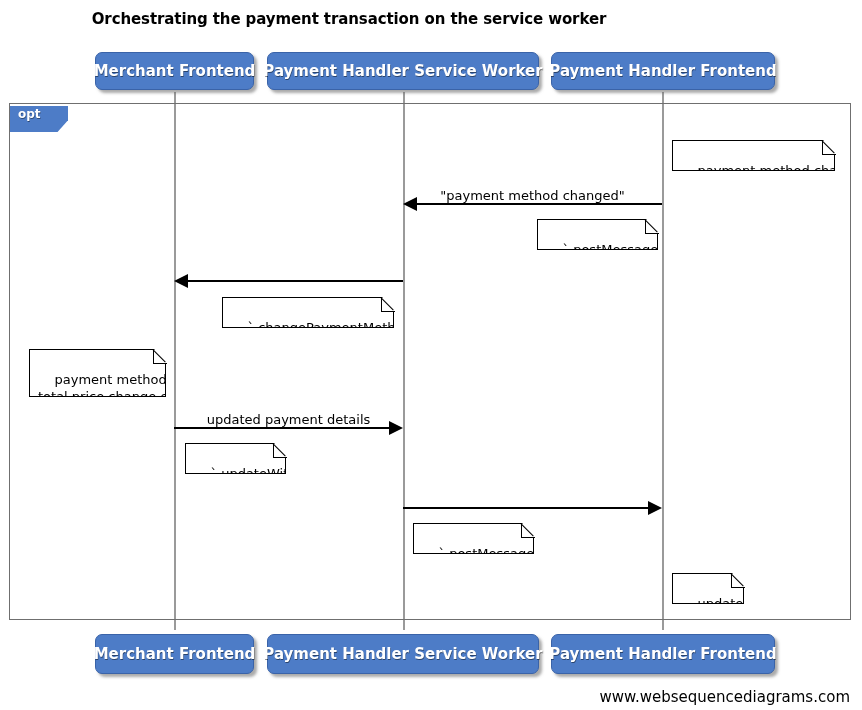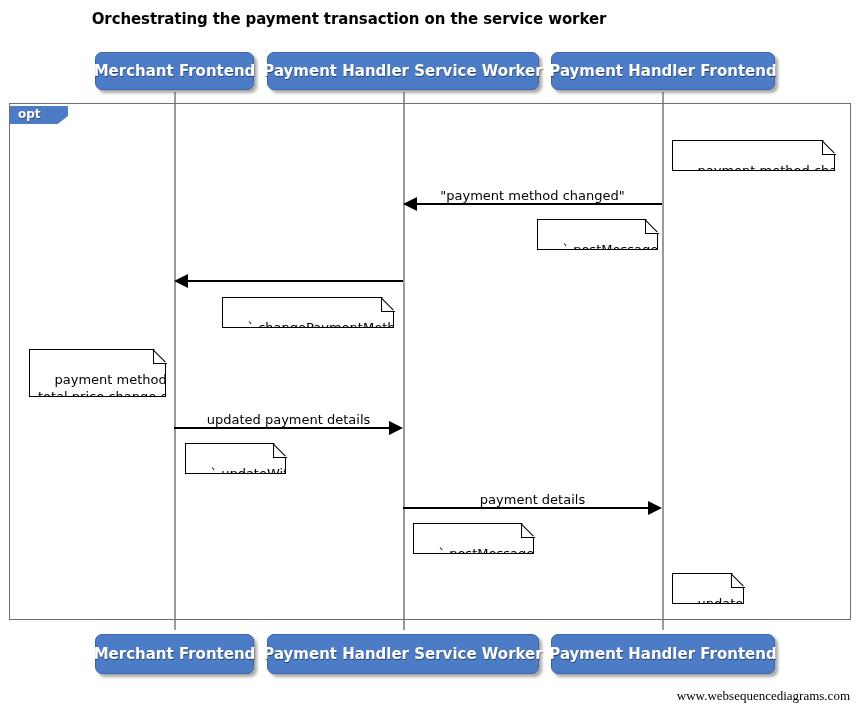--- a/index.html
+++ b/index.html
@@ -70,21 +70,21 @@
     box-sizing: border-box;
   }
   .frame-tag {
     position: absolute;
     background: #4d7cc7;
     color: #ffffff;
     font-size: 12px;
     font-weight: bold;
     padding: 1px 0 2px 8px;
     box-sizing: border-box;
-    height: 18px;
+    height: 26px;
     line-height: 15px;
     border-right: none;
     clip-path: polygon(0 0, 100% 0, 100% 55%, 82% 100%, 0 100%);
     text-shadow: 0.5px 0.5px 0px rgba(0,0,0,0.4);
   }
   .frame-condition {
     position: absolute;
     font-size: 13px;
     color: #000000;
     white-space: nowrap;
@@ -153,24 +153,23 @@
     width: 18px;
     height: 1px;
     background: #000000;
     transform: rotate(45deg);
     transform-origin: 0 0;
   }
 
   
   .footer {
     position: absolute;
-    font-size: 13px;
-    color: #000000;
-    white-space: nowrap;
-    font-family: Liberation Serif, serif;
+    font-size: 15px;
+    color: #000000;
+    white-space: nowrap;
   }
 </style>
 </head>
 <body>
 
 <div id="canvas">
 
   <div class="diagram-title">Orchestrating the payment transaction on the service worker</div>
 
   <div class="lifeline" style="left:174px; top:92px; height:538px;"></div>
@@ -221,21 +220,20 @@
 
   <div class="msg-label" style="left:174px; top:412px; width:229px;">updated payment details</div>
   <div class="msg-line" style="left:174px; top:427px; width:215px;"></div>
   <div class="arrowhead right" style="left:389px; top:421px;"></div>
 
   <div class="note" style="left:185px; top:443px; width:101px; height:31px;">
     <span>`.updateWith()`</span>
   </div>
   <div class="note-fold" style="left:273px; top:444px;"></div>
 
-  <div class="msg-label" style="left:403px; top:492px; width:259px;">payment details</div>
   <div class="msg-line" style="left:403px; top:507px; width:245px;"></div>
   <div class="arrowhead right" style="left:648px; top:501px;"></div>
 
   <div class="note" style="left:413px; top:523px; width:121px; height:31px;">
     <span>`.postMessage()`</span>
   </div>
   <div class="note-fold" style="left:521px; top:524px;"></div>
 
   <div class="note" style="left:672px; top:573px; width:72px; height:31px;">
     <span>update UI</span>

